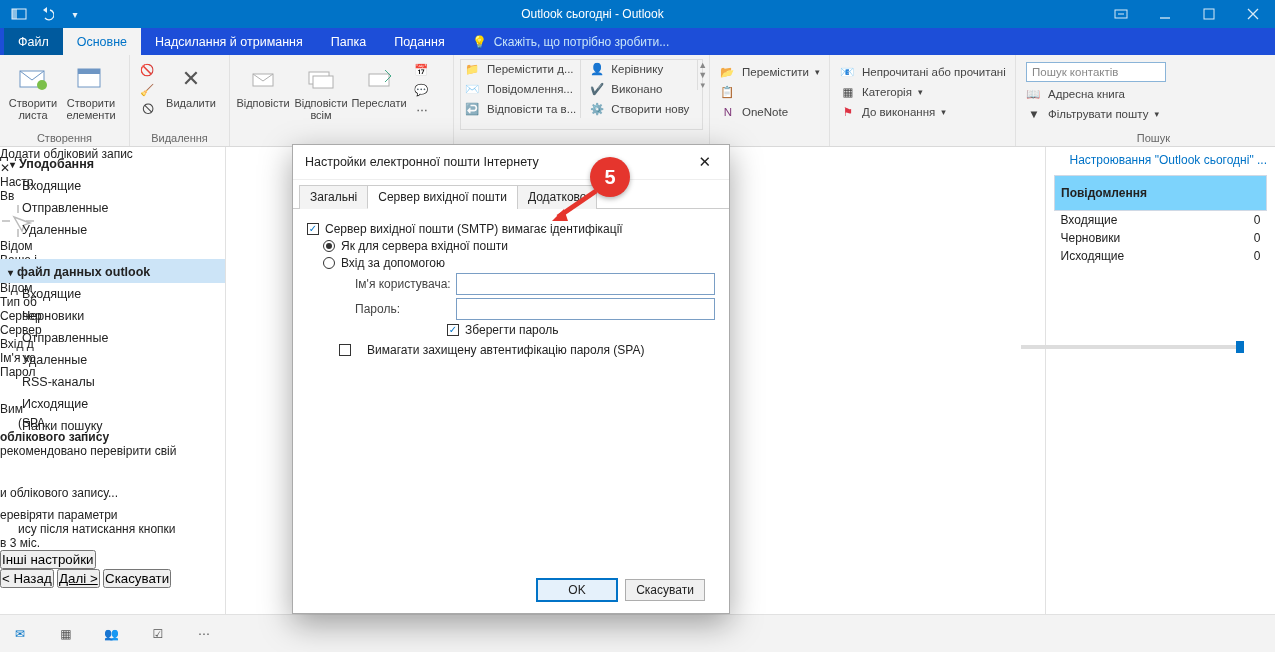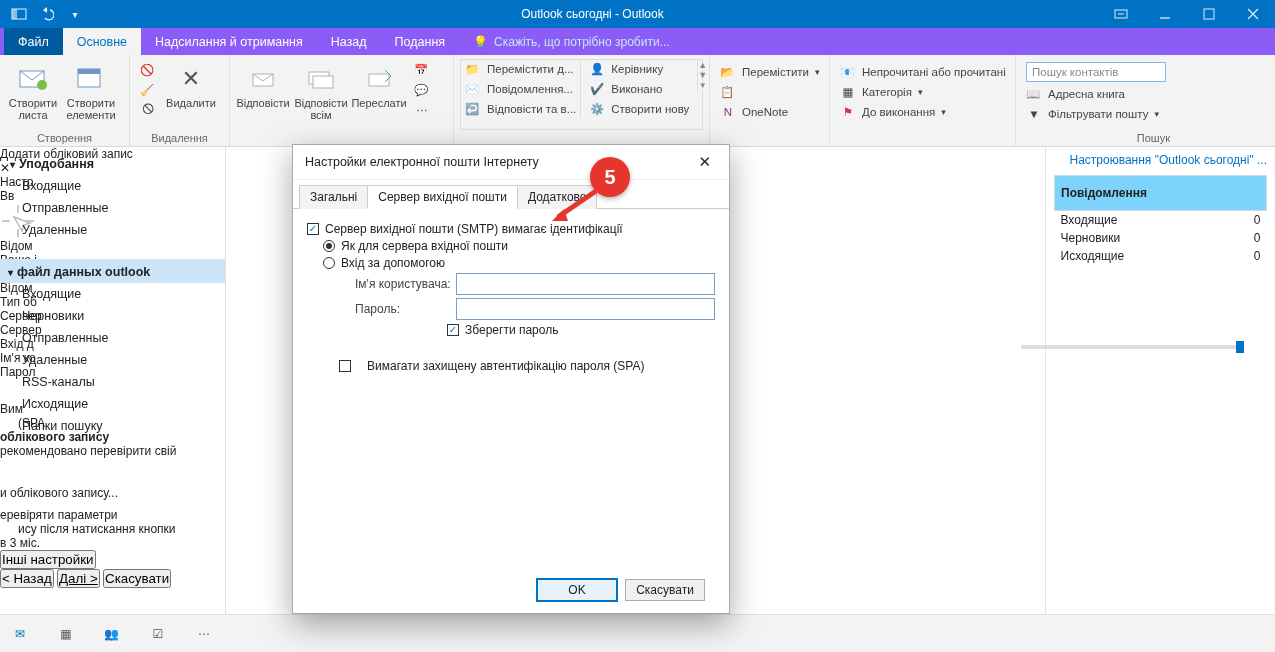--- a/index.html
+++ b/index.html
@@ -7,21 +7,21 @@
 
   
   .titlebar { background: #0173c7; height: 28px; display: flex; align-items: center; color: #fff; }
   .titlebar .left { display: flex; gap: 6px; padding-left: 8px; align-items: center; }
   .titlebar .left .qat-icon { width: 22px; height: 22px; display: flex; align-items: center; justify-content: center; opacity: .9; }
   .titlebar .title { flex: 1; text-align: center; font-size: 12px; }
   .titlebar .winbtns { display: flex; }
   .titlebar .winbtns div { width: 44px; height: 28px; display: flex; align-items: center; justify-content: center; opacity: .85; }
 
   
-  .ribtabs { background: #8b5cf6; height: 27px; display: flex; align-items: stretch; color: #fff; padding-left: 4px; }
+  .ribtabs { background: #1d4ed8; height: 27px; display: flex; align-items: stretch; color: #fff; padding-left: 4px; }
   .ribtabs .tab { padding: 0 14px; display: flex; align-items: center; font-size: 12.5px; cursor: pointer; }
   .ribtabs .tab.file { background: #005a9e; }
   .ribtabs .tab.active { background: #f3f3f3; color: #0173c7; }
   .ribtabs .tell { color: #c7e4f8; display: flex; align-items: center; gap: 6px; padding-left: 14px; font-size: 12px; }
 
   
   .ribbon { background: #f3f3f3; border-bottom: 1px solid #d9d9d9; height: 92px; display: flex; }
   .rgroup { border-right: 1px solid #e1e1e1; padding: 4px 6px 2px 6px; display: flex; flex-direction: column; }
   .rgroup .body { flex: 1; display: flex; align-items: flex-start; gap: 4px; }
   .rgroup .caption { text-align: center; font-size: 11px; color: #666; padding-top: 2px; }
@@ -123,21 +123,21 @@
           <path d="M1 1l10 10M11 1L1 11" stroke="#fff" stroke-width="1.3"></path>
         </svg>
       </div>
   </div>
 </div>
 
 <div class="ribtabs">
   <div class="tab file">Файл</div>
   <div class="tab active">Основне</div>
   <div class="tab">Надсилання й отримання</div>
-  <div class="tab">Назад</div>
+  <div class="tab">Папка</div>
   <div class="tab">Подання</div>
   <div class="tell">
     <span>💡</span>
     <span>Скажіть, що потрібно зробити...</span>
   </div>
 </div>
 
 <div class="ribbon">
   <div class="rgroup" style="width:130px;">
     <div class="body">
@@ -480,21 +480,21 @@
       <input type="text" style="">
     </div>
     <div class="formrow">
       <label>Пароль:</label>
       <input type="password" style="">
     </div>
     <div class="check" style="margin-left:140px;">
       <span class="c on"></span>
       <span>Зберегти пароль</span>
     </div>
-    <div class="check" style="margin-left:32px; margin-top:22px;gap:16px;">
+    <div class="check" style="margin-left:32px; margin-top:6px;gap:16px;">
       <span class="c"></span>
       <span>Вимагати захищену автентифікацію пароля (SPA)</span>
     </div>
   </div>
   <div class="botbtns">
     <div class="btn primary">OK</div>
     <div class="btn">Скасувати</div>
   </div>
 </div>
 

